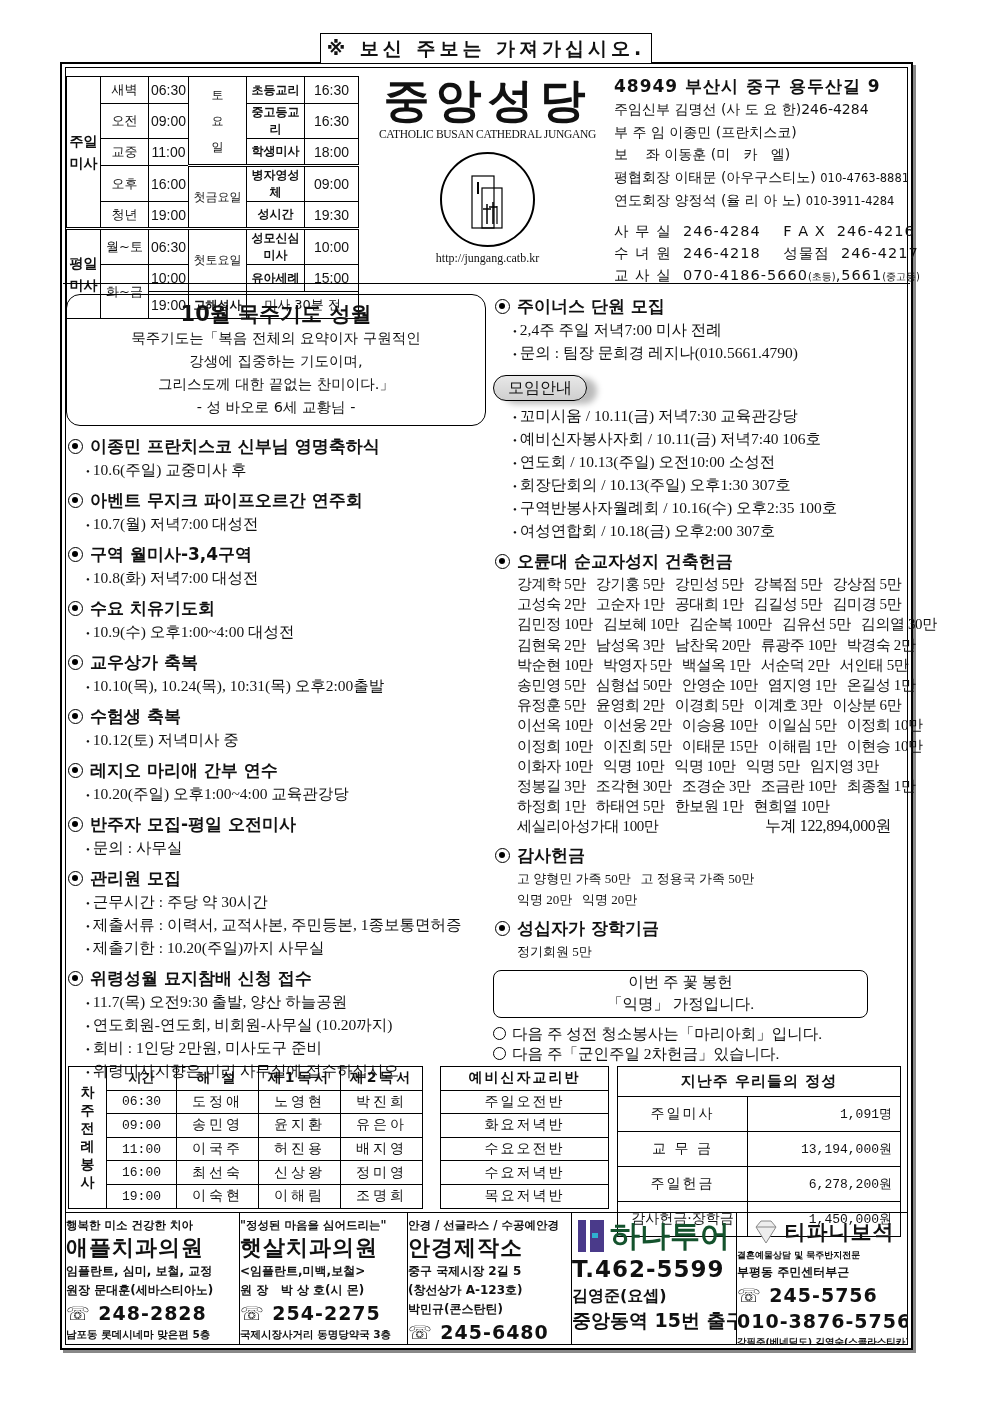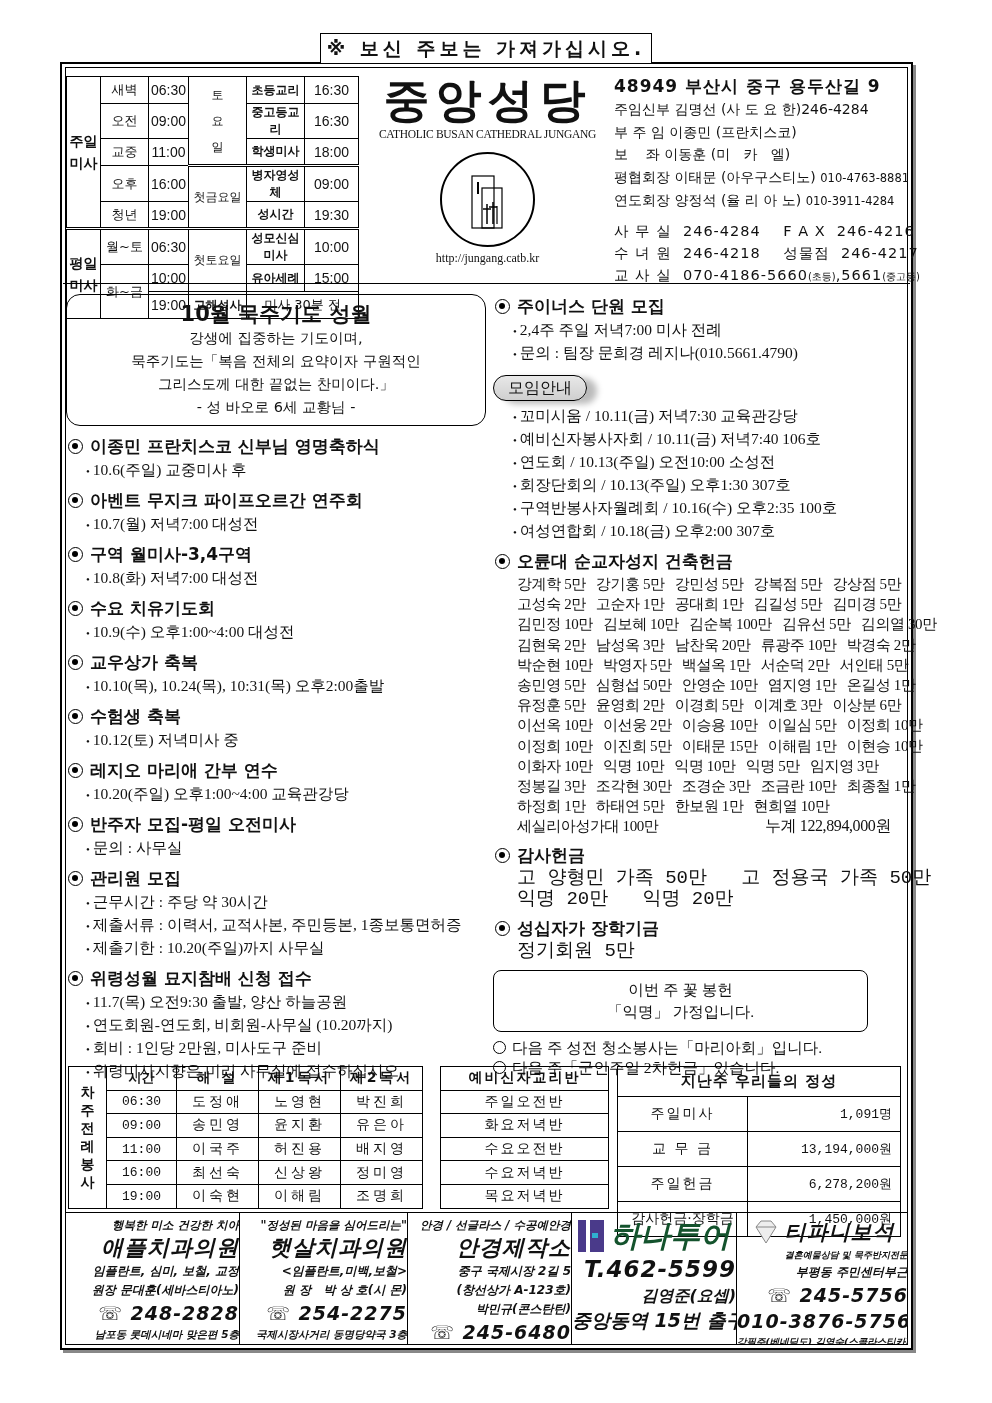--- a/index.html
+++ b/index.html
@@ -45,30 +45,30 @@
   .quote-box { border: 1.3px solid #000; border-radius: 14px; text-align: center; padding: 6px 0 6px; height: 132px; margin-bottom: 8px; }
   .quote-box .qt { font-size: 21px; font-weight: bold; line-height: 26px; }
   .quote-box .ql { font-size: 14.5px; line-height: 23px; font-family: "DejaVu Sans", sans-serif; }
 
   .sec { margin-bottom: 6px; }
   .sec-h { font-size: 17px; font-weight: bold; line-height: 25px; display: flex; align-items: center; white-space: nowrap; }
   .bullet-icon { display: inline-block; width: 15px; height: 15px; border: 1.5px solid #000; border-radius: 50%; position: relative; margin: 0 7px 0 2px; flex-shrink: 0; }
   .bullet-icon::after { content: ""; position: absolute; left: 3px; top: 3px; width: 6px; height: 6px; background: #000; border-radius: 50%; }
   .sec-item { font-family: "Liberation Serif", serif; font-size: 15.5px; line-height: 22px; padding-left: 20px; white-space: nowrap; }
   .sec-item .dot { font-size: 11px; margin-right: 3px; }
-  .sec-plain { font-family: Liberation Mono, monospace; font-size: 19px; line-height: 21px; padding-left: 24px; white-space: nowrap; }
+  .sec-plain { font-family: Liberation Serif, serif; font-size: 13px; line-height: 21px; padding-left: 24px; white-space: nowrap; }
 
   .meeting-badge { display: inline-block; margin: 4px 0 4px 0; padding: 0 14px; height: 26px; line-height: 24px; border: 1.3px solid #000; border-radius: 13px; background: linear-gradient(#e8e8e8, #cfcfcf); font-size: 16px; box-shadow: 10px 3px 6px #bbb; }
 
   .donor-line { font-family: "Liberation Serif", serif; font-size: 15px; line-height: 20.2px; padding-left: 24px; white-space: nowrap; letter-spacing: -0.4px; }
   .donor-line span { margin-right: 10px; }
   .donor-total { display: flex; justify-content: space-between; padding-right: 14px; }
   .donor-total b { font-weight: normal; font-size: 16px; }
 
-  .flower-box { border: 1.3px solid #000; border-radius: 8px; text-align: center; margin: 8px 37px 6px 0; height: 62px; padding-top: 8px; font-family: "Liberation Serif", serif; font-size: 15.5px; line-height: 22px; }
+  .flower-box { border: 1.3px solid #000; border-radius: 8px; text-align: center; margin: 8px 37px 6px 0; height: 48px; font-family: "Liberation Serif", serif; font-size: 15.5px; line-height: 22px; }
   .notice-line { font-family: "Liberation Serif", serif; font-size: 15.5px; line-height: 20px; white-space: nowrap; }
   .circle-icon { display: inline-block; width: 13px; height: 13px; border: 1px solid #000; border-radius: 50%; margin-right: 6px; vertical-align: -1px; }
 
   
   .svc-table { position: absolute; left: 68px; top: 1066px; border-collapse: collapse; font-size: 14px; }
   .svc-table td, .svc-table th { border: 1px solid #000; text-align: center; height: 23.6px; }
   .svc-table th { font-weight: bold; }
   .svc-table .vert { width: 38px; font-weight: bold; font-size: 14px; line-height: 18px; }
   .svc-table .c-time { width: 70px; font-family: "Liberation Mono", monospace; font-size: 13px; }
   .svc-table .c-n { width: 82px; letter-spacing: 3px; }
@@ -77,21 +77,21 @@
   .cat-table td, .cat-table th { border: 1px solid #000; text-align: center; height: 23.6px; width: 168px; letter-spacing: 2px; }
 
   .off-table { position: absolute; left: 617px; top: 1066px; border-collapse: collapse; font-size: 14px; }
   .off-table th { border: 1px solid #000; height: 30px; font-weight: bold; font-size: 15px; letter-spacing: 1px; }
   .off-table td { border: 1px solid #000; height: 35px; }
   .off-table .k { width: 130px; text-align: center; letter-spacing: 2px; }
   .off-table .v { width: 153px; text-align: right; padding-right: 8px; font-family: "Liberation Mono", monospace; font-size: 13px; }
 
   
   .ads { position: absolute; left: 66px; top: 1212px; width: 842px; height: 132px; display: flex; border-top: 1px solid #000; }
-  .ad { border-right: 1px solid #000; text-align: right; overflow: hidden; padding-top: 4px; font-style: italic; }
+  .ad { border-right: 1px solid #000; text-align: left; overflow: hidden; padding-top: 4px; }
   .ad:last-child { border-right: none; }
   .ad .t1 { font-size: 11.5px; font-weight: bold; line-height: 17px; white-space: nowrap; }
   .ad .big { font-size: 22px; font-weight: bold; line-height: 28px; white-space: nowrap; letter-spacing: 1px; }
   .ad .t2 { font-size: 12px; font-weight: bold; line-height: 19px; white-space: nowrap; }
   .ad .phone { font-size: 19px; font-weight: bold; line-height: 26px; white-space: nowrap; letter-spacing: 1px; }
   .ad .t3 { font-size: 10.5px; line-height: 16px; white-space: nowrap; font-weight: bold; }
   .hana-logo { display: flex; align-items: center; justify-content: center; gap: 6px; margin-top: 2px; }
   .hana-mark { width: 26px; height: 32px; background: #4a3a8a; position: relative; }
   .hana-mark::before { content: ""; position: absolute; left: 8px; top: 0; width: 4px; height: 32px; background: #fff; }
   .hana-mark::after { content: ""; position: absolute; left: 14px; top: 13px; width: 6px; height: 5px; background: #2fb0d0; }
@@ -199,22 +199,22 @@
     <div style="white-space:pre">수 녀 원  246-4218    성물점  246-4217</div>
     <div><span style="white-space:pre">교 사 실  070-4186-5660</span><span class="sm">(초등)</span><span>,5661</span><span class="sm">(중고등)</span></div>
   </div>
 </div>
 
 <div class="header-divider"></div>
 
 <div class="col-left">
   <div class="quote-box">
     <div class="qt">10월 묵주기도 성월</div>
+    <div class="ql">묵주기도는「복음 전체의 요약이자 구원적인</div>
     <div class="ql">강생에 집중하는 기도이며,</div>
-    <div class="ql">묵주기도는「복음 전체의 요약이자 구원적인</div>
     <div class="ql">그리스도께 대한 끝없는 찬미이다.」</div>
     <div class="ql">- 성 바오로 6세 교황님 -</div>
   </div>
 
   <div class="sec">
     <div class="sec-h">
         <span class="bullet-icon"></span>
         <span>이종민 프란치스코 신부님 영명축하식</span>
       </div>
     <div class="sec-item"><span class="dot">•</span><span>10.6(주일) 교중미사 후</span></div>

